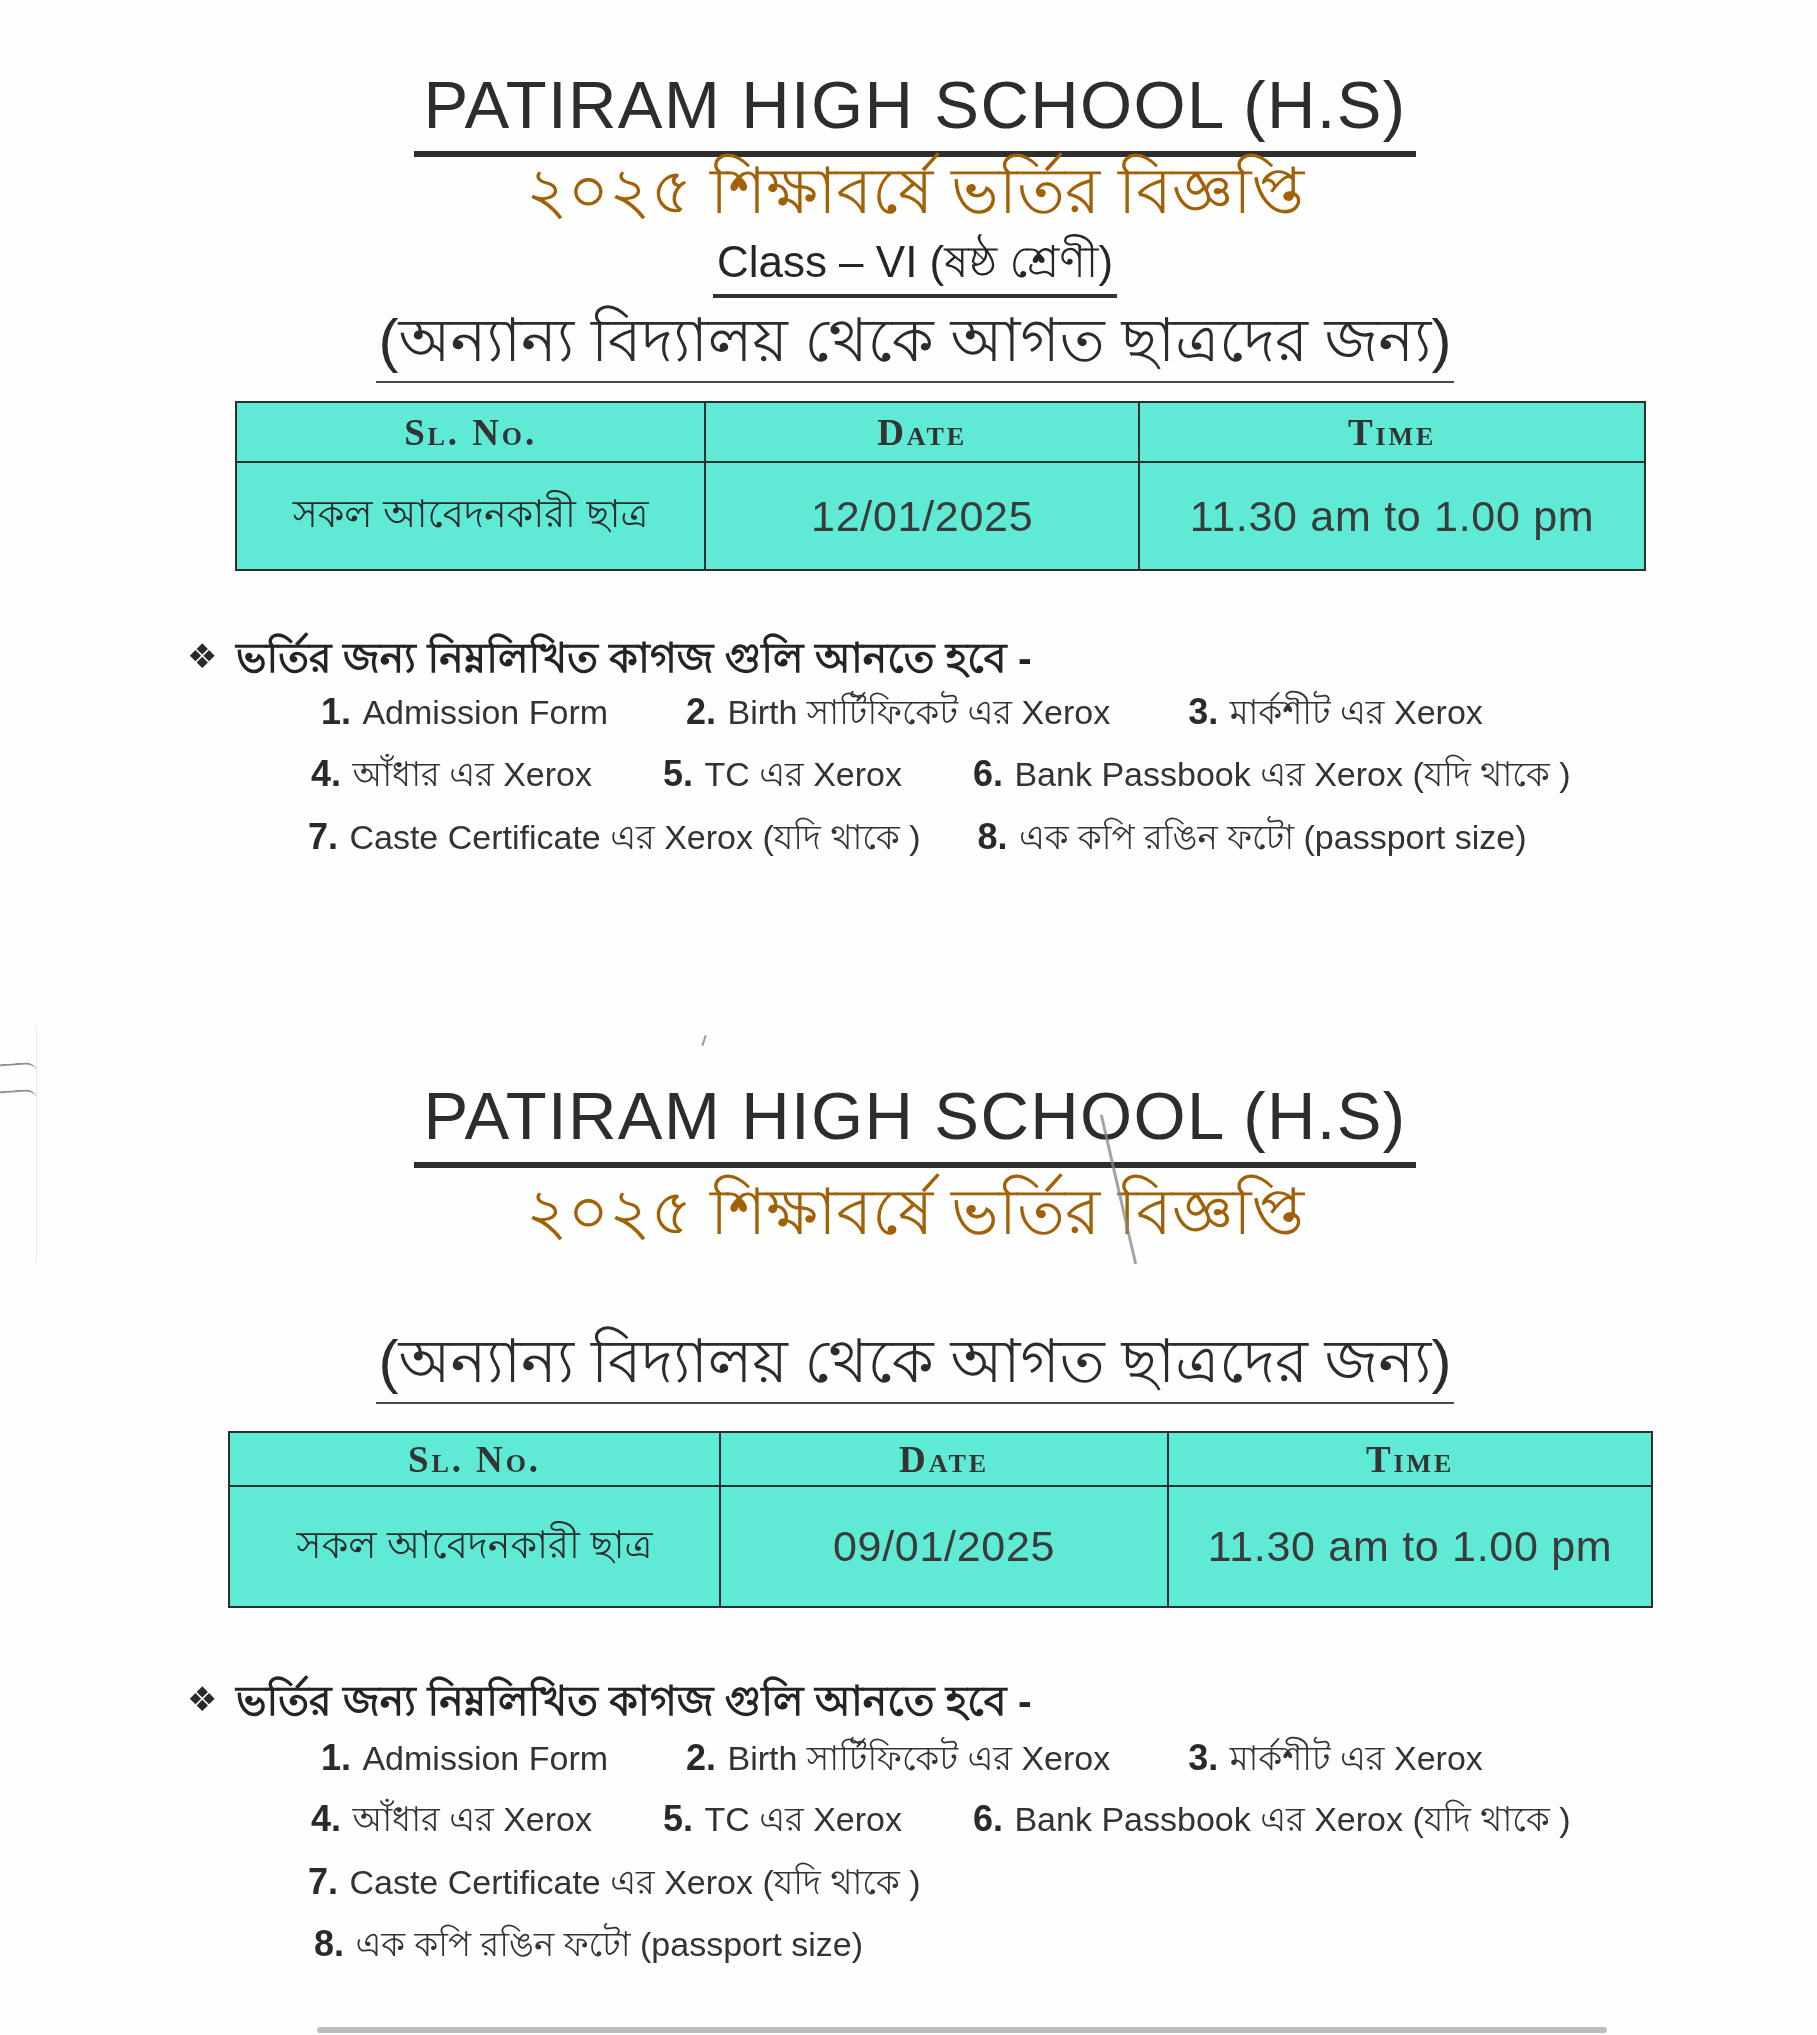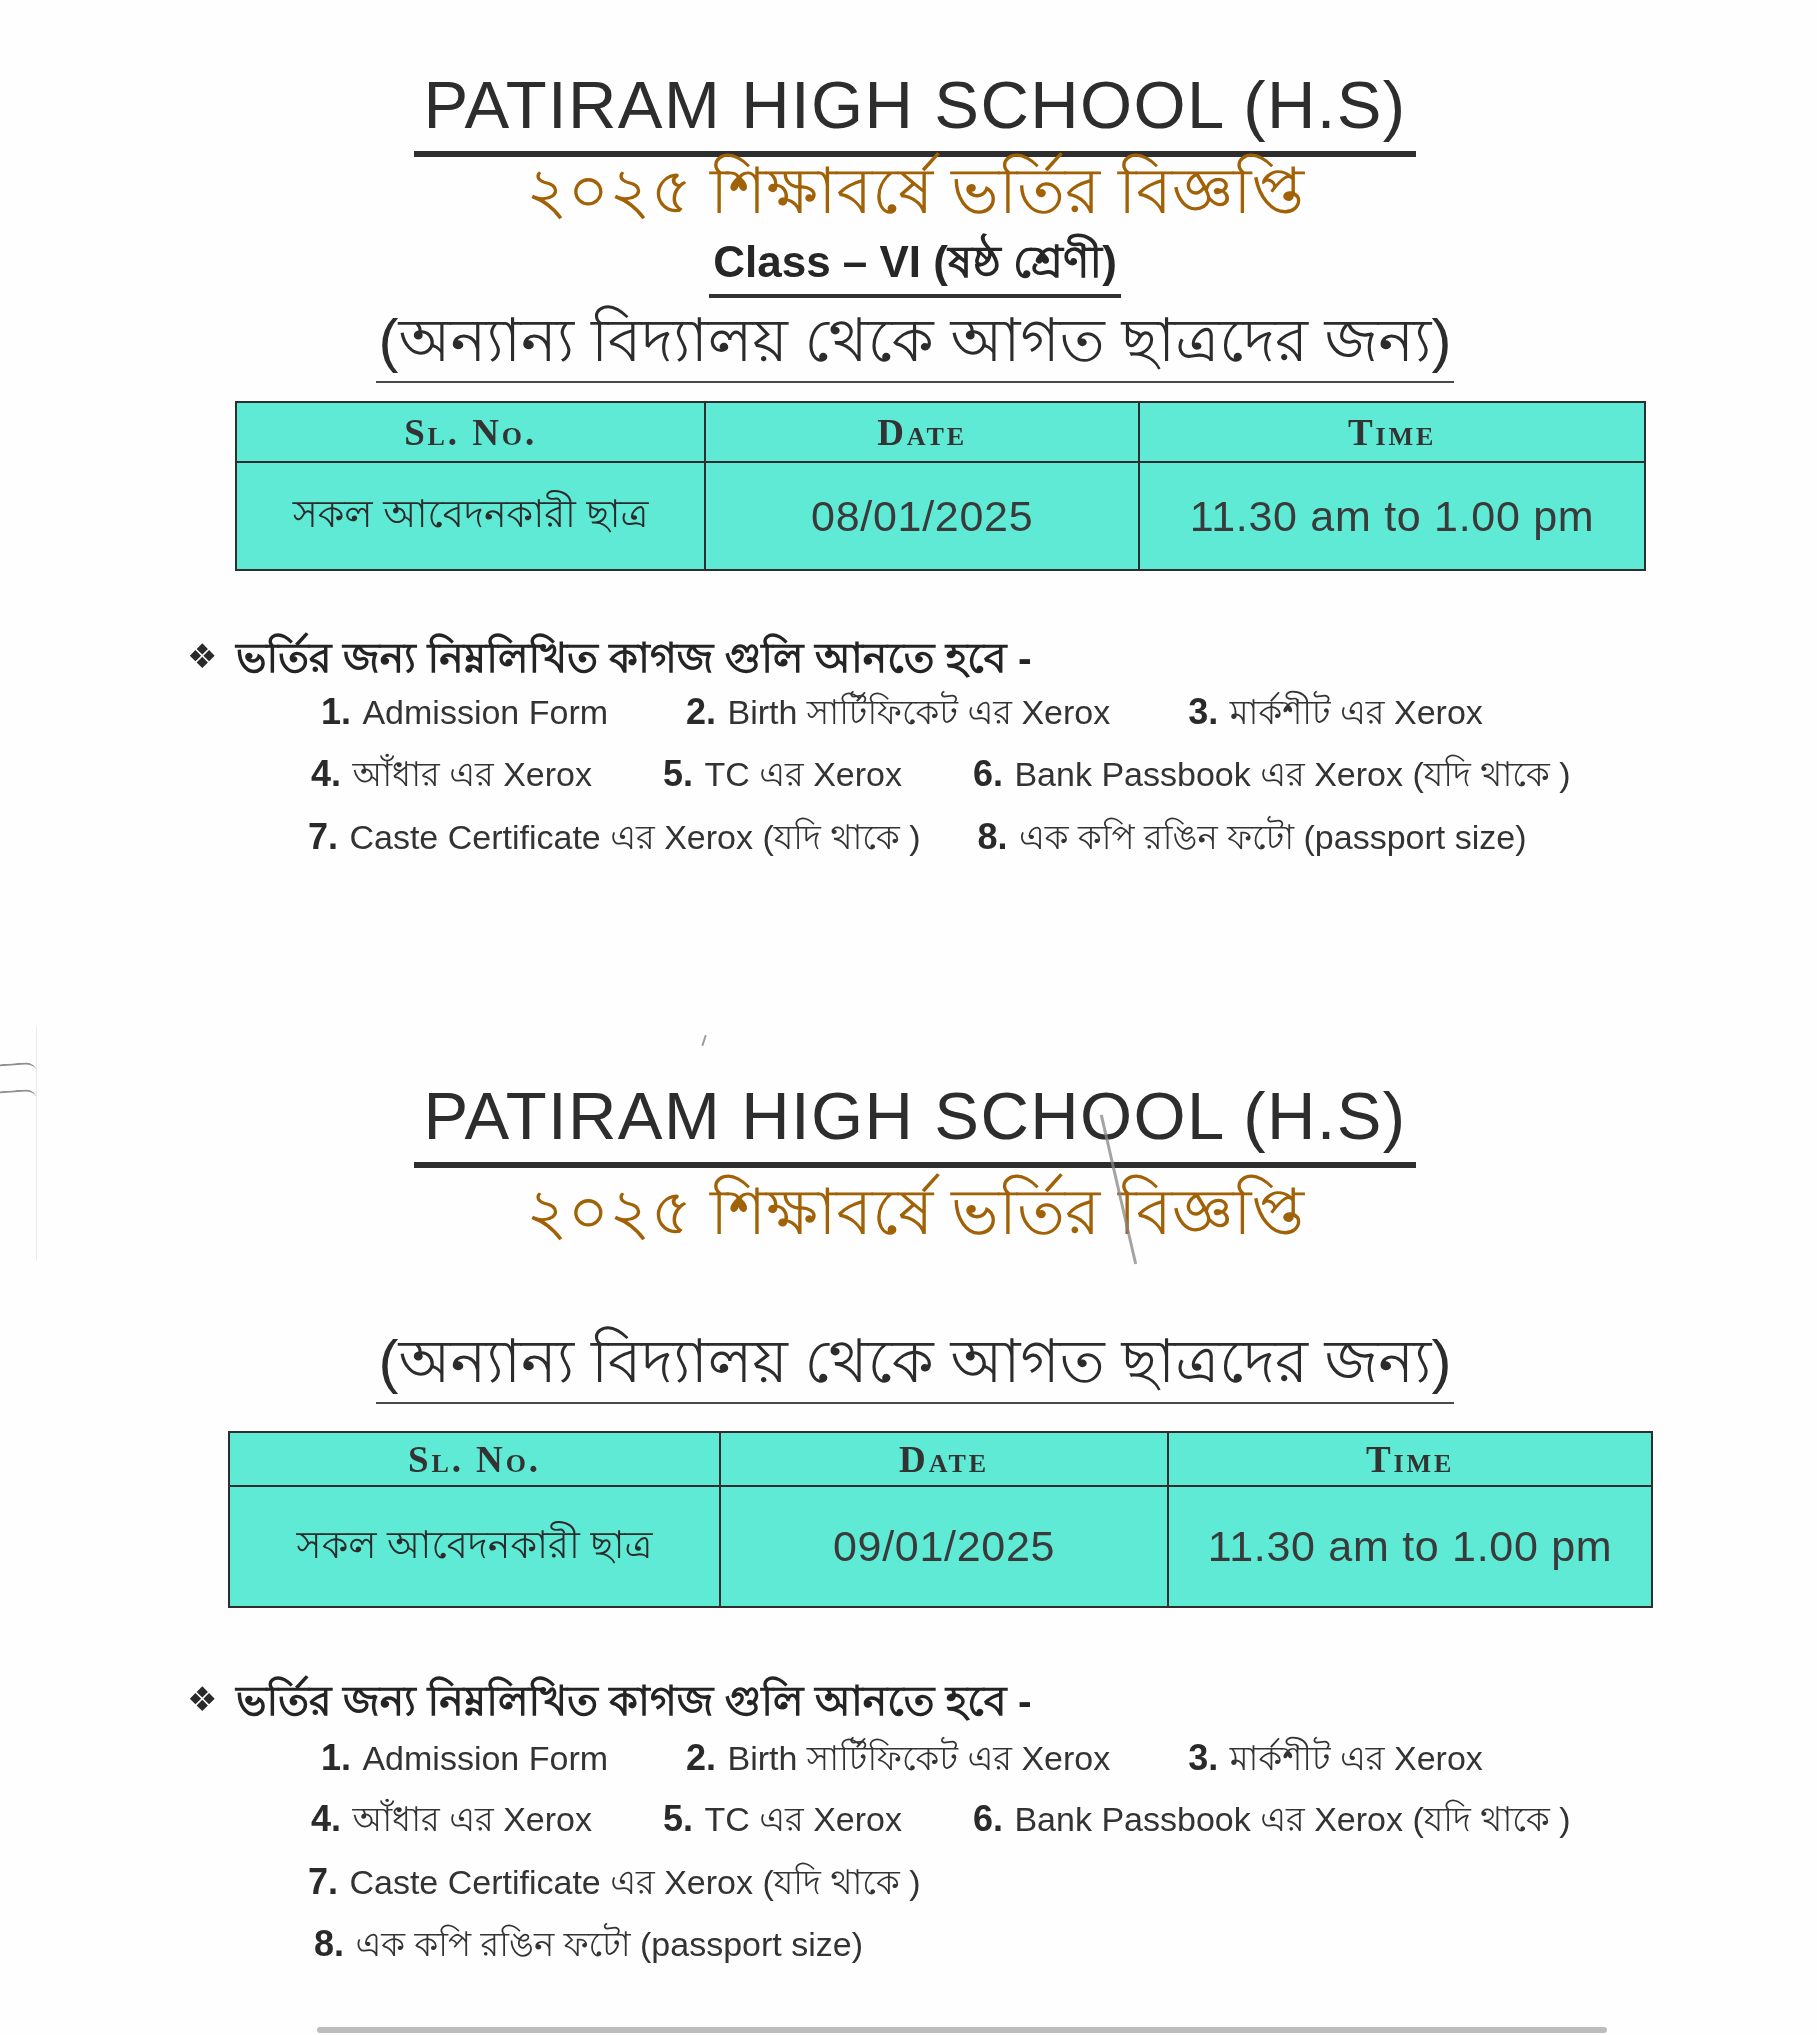--- a/index.html
+++ b/index.html
@@ -31,21 +31,21 @@
     display: inline-block;
     font-size: 64px;
     font-weight: 400;
     color: #a16207;
     line-height: 1.2;
     white-space: nowrap;
   }
   .class-heading {
     display: inline-block;
     font-size: 44px;
-    font-weight: 700;
+    font-weight: 400;
     color: #262626;
     line-height: 1.05;
     padding: 0 4.3px 8.6px 4.3px;
     border-bottom: 4.3px solid #333333;
     white-space: nowrap;
   }
   .audience-note {
     display: inline-block;
     font-size: 60px;
     font-weight: 400;
@@ -162,21 +162,21 @@
         <col style="width:35.9%">
       </colgroup>
     <tbody>
         <tr style="height:60px">
       <th class="sched-h">Sl. No.</th>
       <th class="sched-h">Date</th>
       <th class="sched-h">Time</th>
     </tr>
     <tr style="height:108px">
       <td class="cell-bn">সকল আবেদনকারী ছাত্র</td>
-      <td class="cell-en">08/01/2025</td>
+      <td class="cell-en">12/01/2025</td>
       <td class="cell-en">11.30 am to 1.00 pm</td>
     </tr>
   </tbody>
     </table>
 
   <div class="docs-heading" style="top:626px; left:187px;">
     <span class="bullet">❖</span><span>ভর্তির জন্য নিম্নলিখিত কাগজ গুলি আনতে হবে -</span>
   </div>
 
   <div class="doc-line" style="top:686px; padding-left:321px; gap:78px;">

